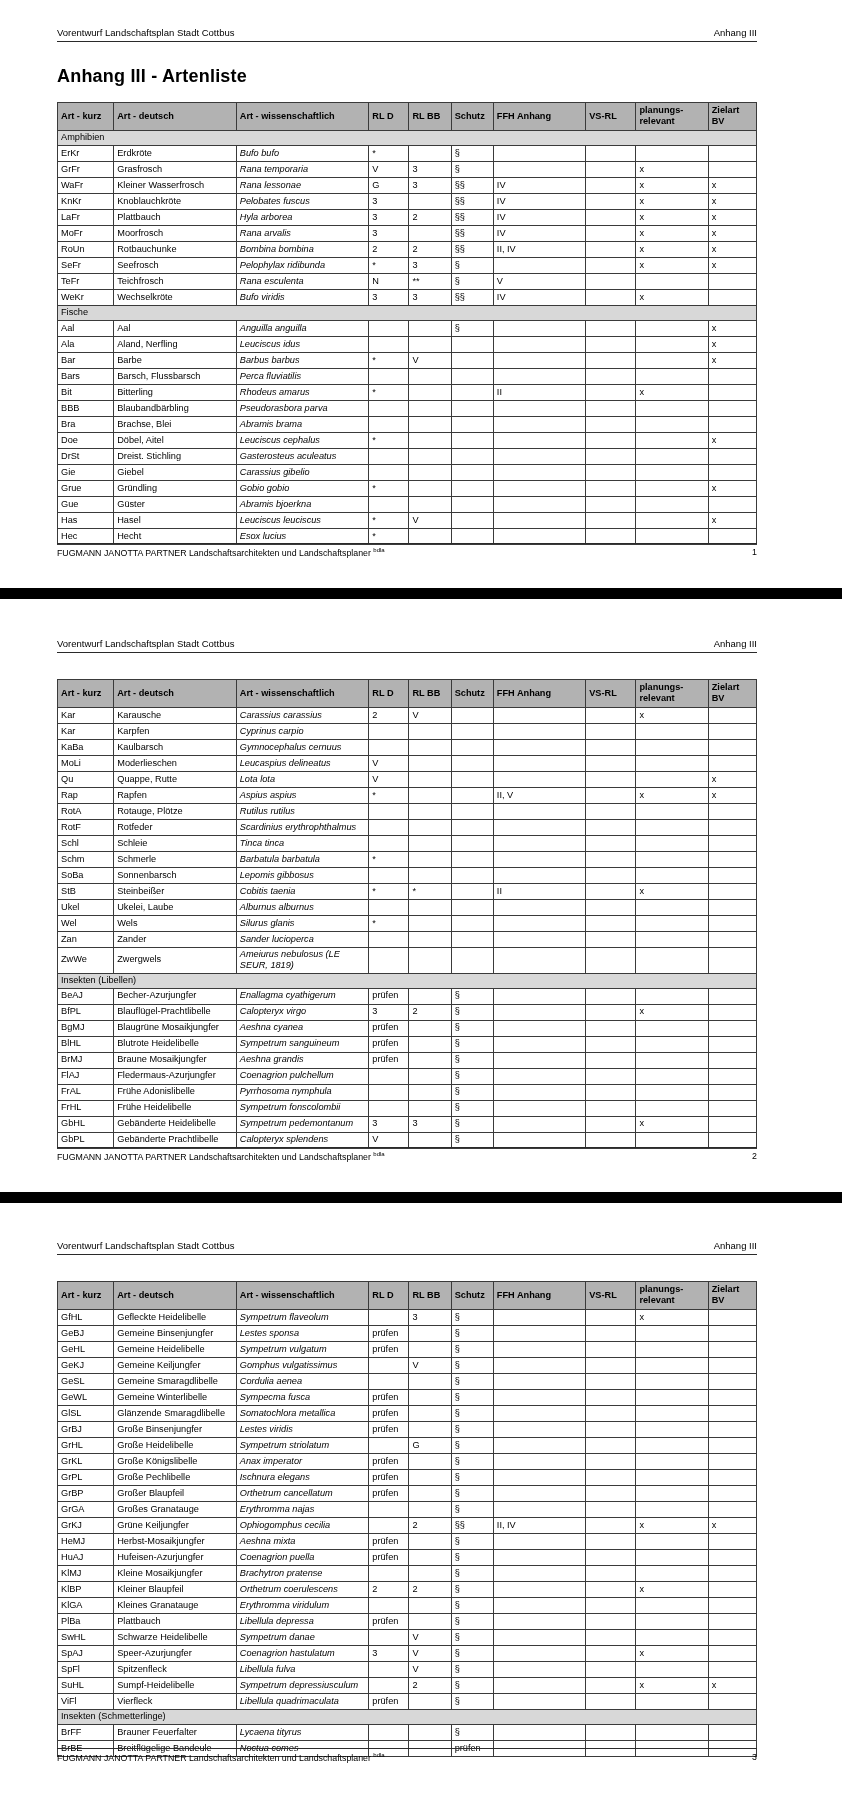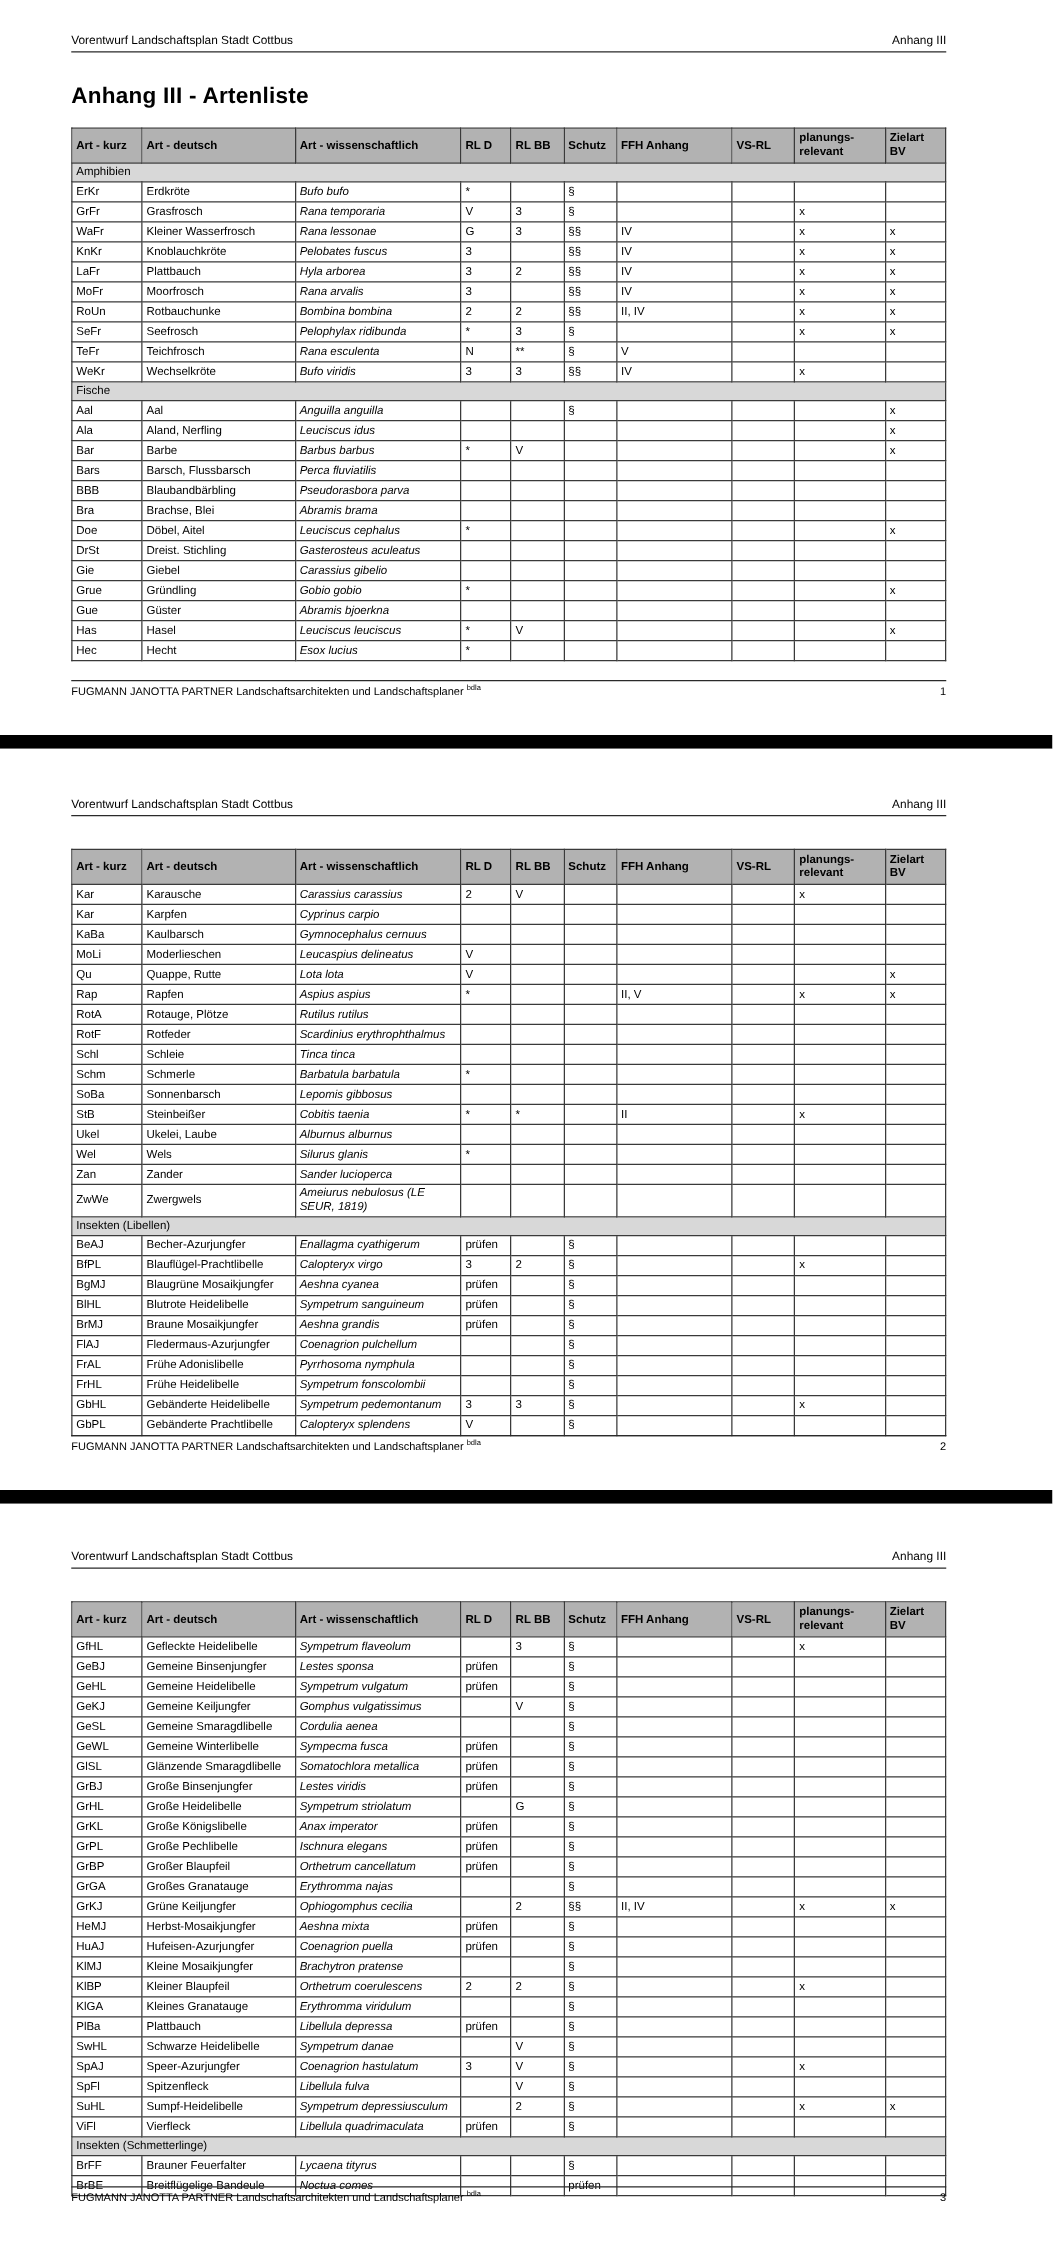--- a/index.html
+++ b/index.html
@@ -310,20 +310,32 @@
             <td class="sci">Perca fluviatilis</td>
             <td></td>
             <td></td>
             <td></td>
             <td></td>
             <td></td>
             <td></td>
             <td></td>
           </tr>
           <tr>
+            <td>Bit</td>
+            <td>Bitterling</td>
+            <td class="sci">Rhodeus amarus</td>
+            <td>*</td>
+            <td></td>
+            <td></td>
+            <td>II</td>
+            <td></td>
+            <td>x</td>
+            <td></td>
+          </tr>
+          <tr>
             <td>BBB</td>
             <td>Blaubandbärbling</td>
             <td class="sci">Pseudorasbora parva</td>
             <td></td>
             <td></td>
             <td></td>
             <td></td>
             <td></td>
             <td></td>
             <td></td>

